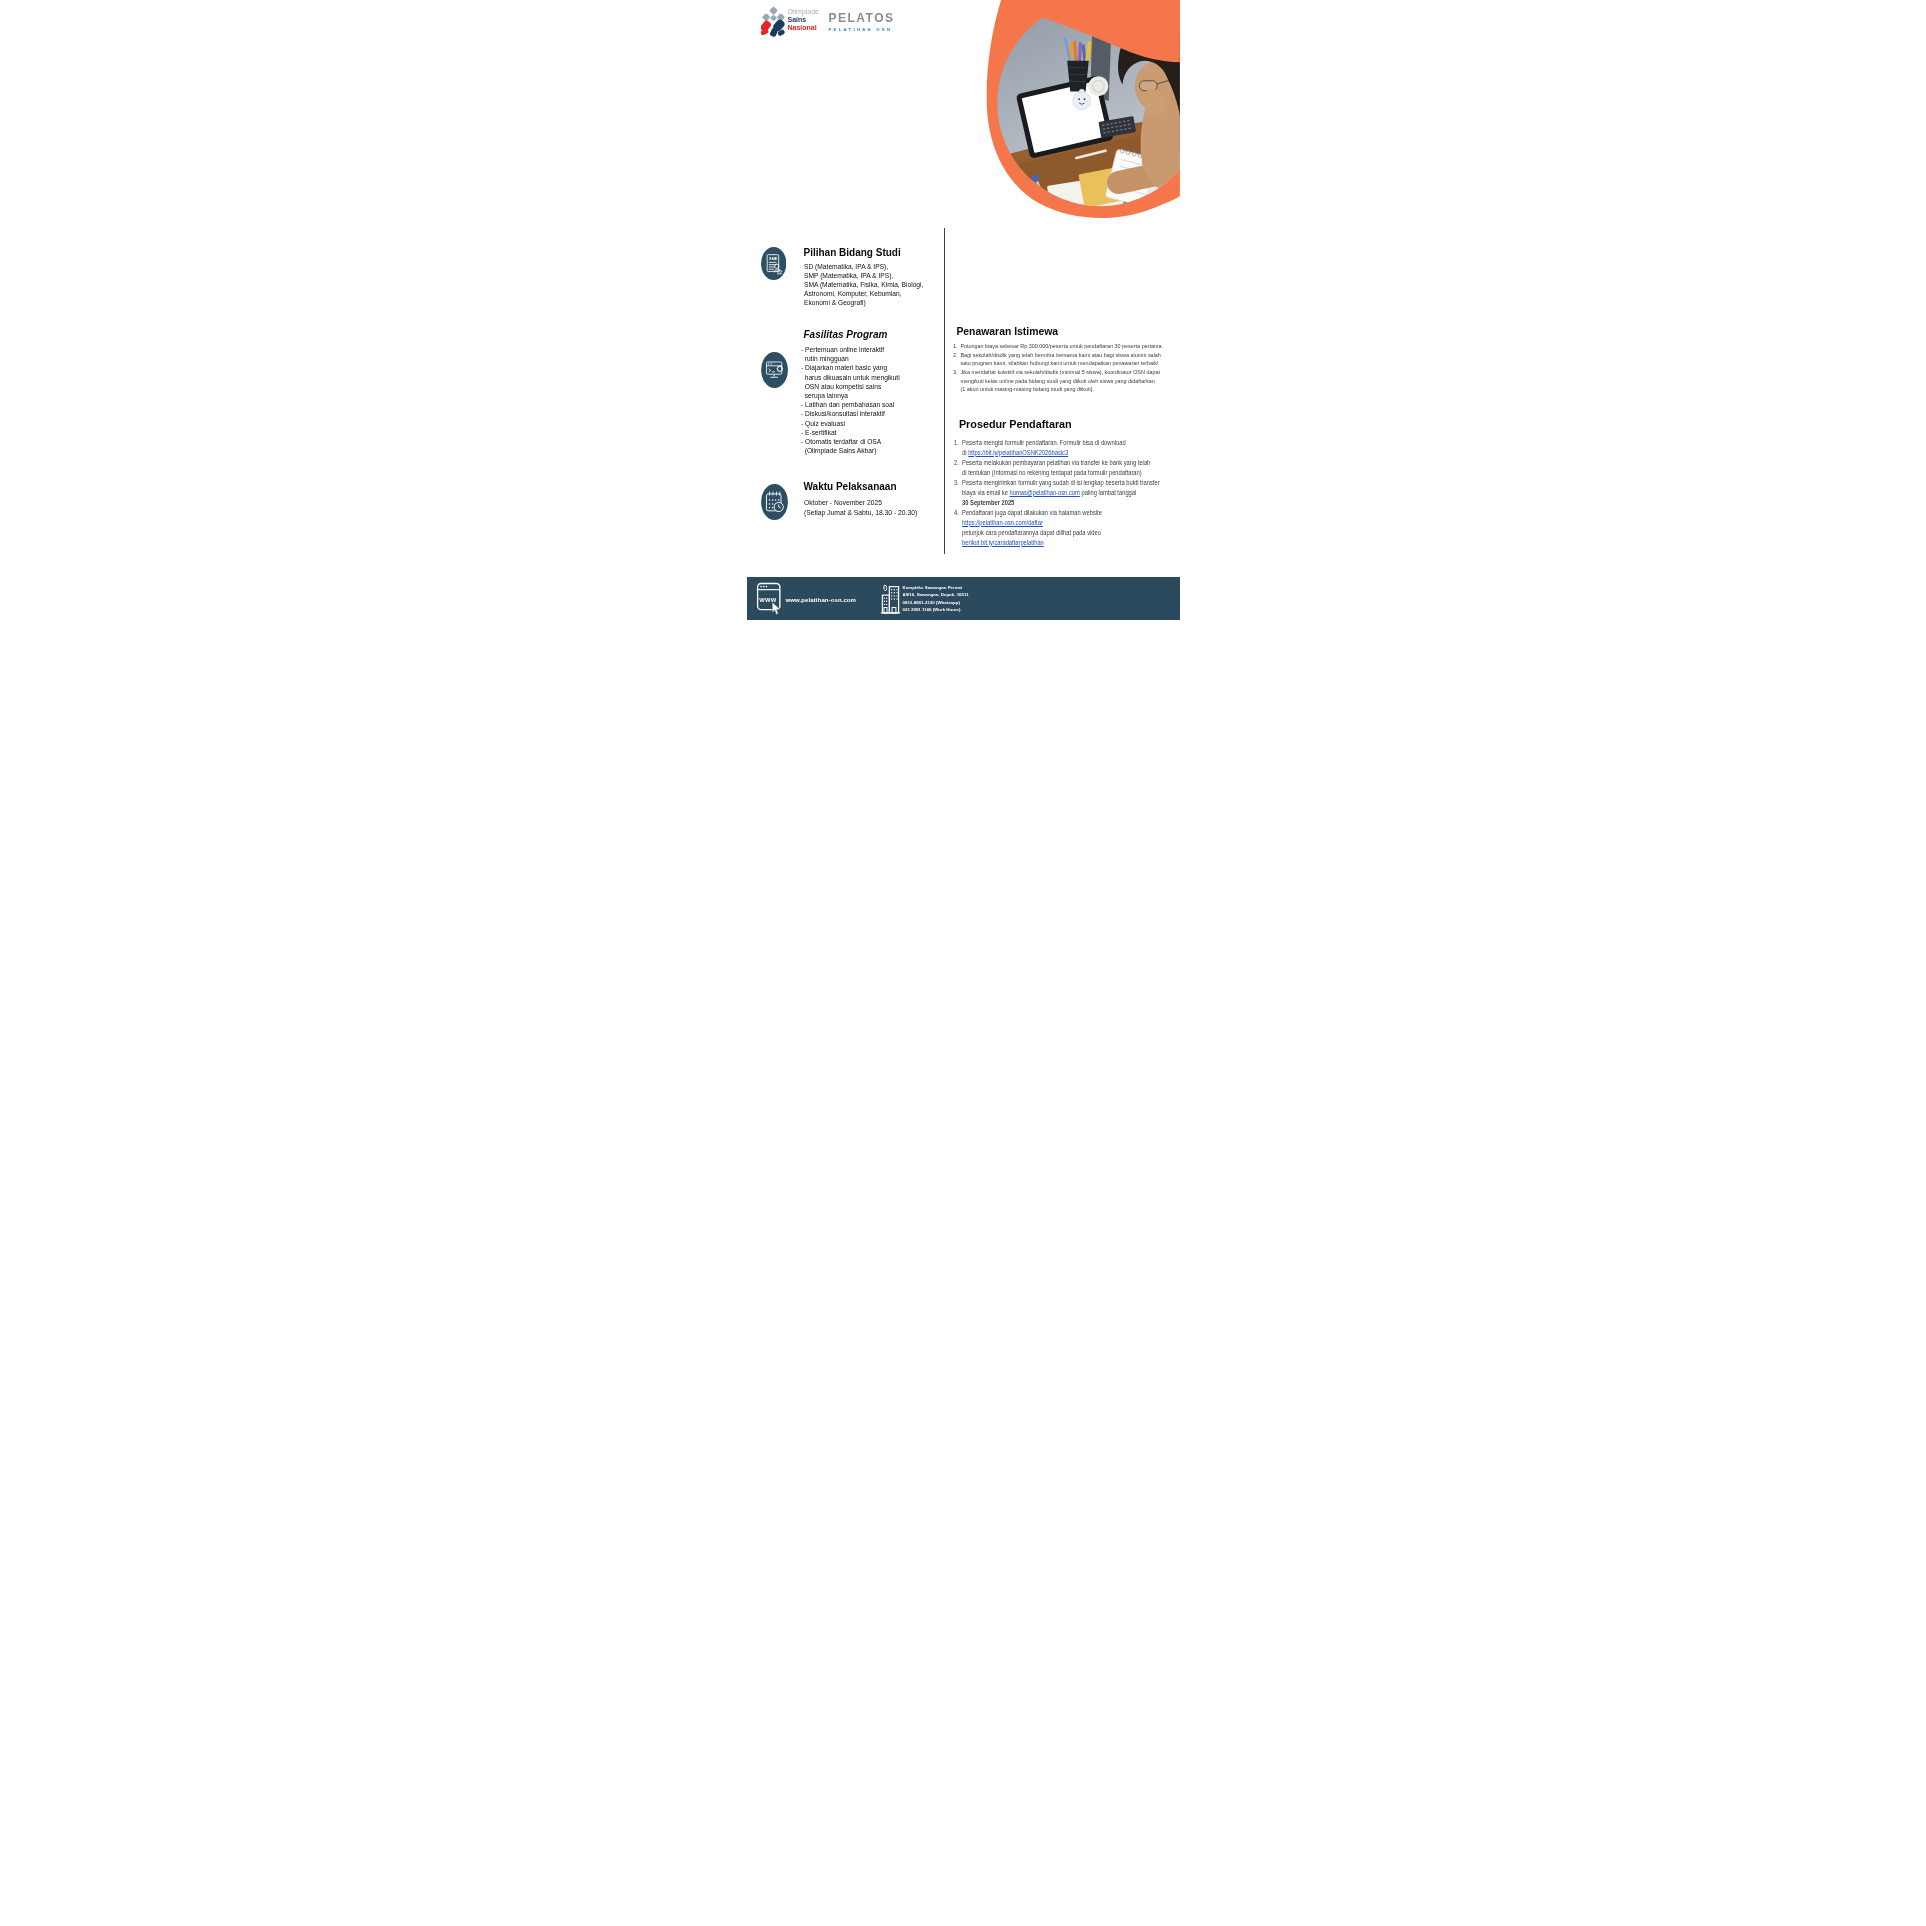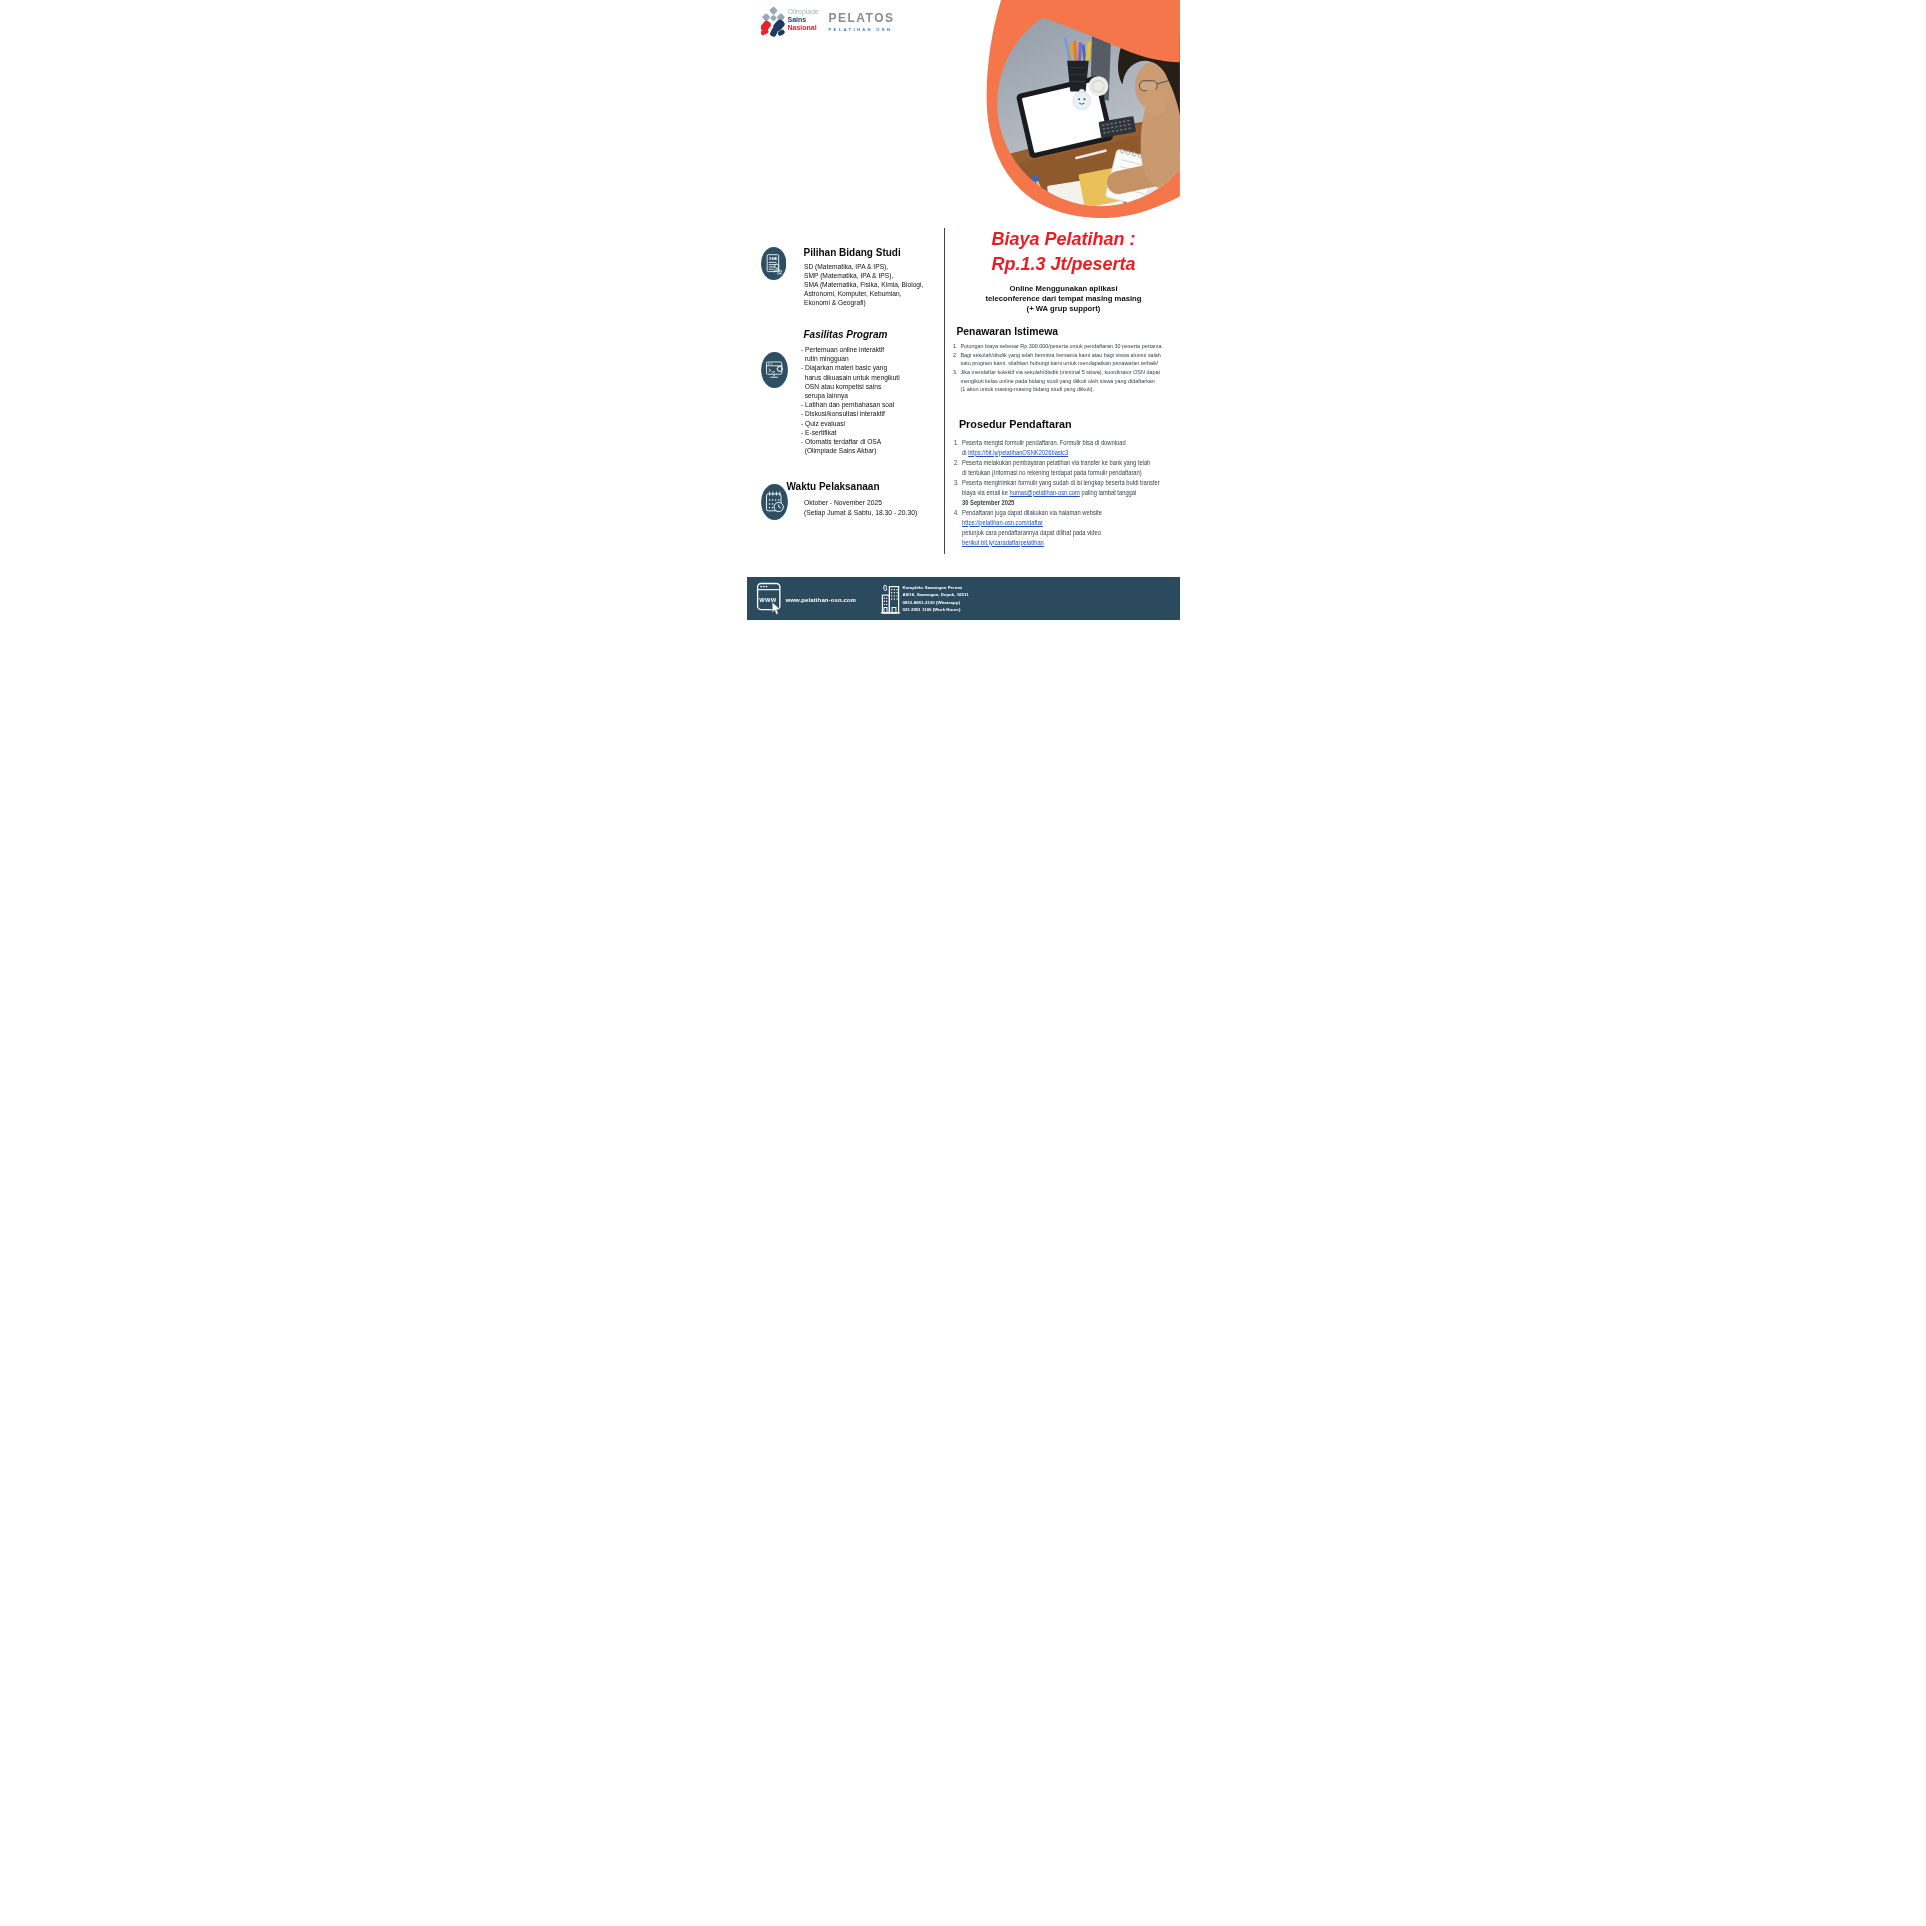--- a/index.html
+++ b/index.html
@@ -233,33 +233,26 @@
         <circle cx="46" cy="42" r="2"></circle>
       <circle cx="22" cy="52" r="2"></circle>
         <circle cx="30" cy="52" r="2"></circle>
         <circle cx="38" cy="52" r="2"></circle>
       <circle cx="22" cy="62" r="2"></circle>
         <circle cx="30" cy="62" r="2"></circle>
     </g>
     <circle cx="46" cy="60" r="12" fill="#2E4F63" stroke="#FFFFFF" stroke-width="2.4"></circle>
     <path d="M46,60 V53.5 M46,60 L51,62.5" stroke="#FFFFFF" stroke-width="2.4" fill="none"></path>
   </svg>
-  <div class="abs sec-head" style="left:40px;top:481px;">Waktu Pelaksanaan</div>
+  <div class="abs sec-head" style="left:57px;top:481px;">Waktu Pelaksanaan</div>
   <div class="abs sec-body waktu-body" style="left:57px;top:499px;">Oktober - November 2025
 (Setiap Jumat &amp; Sabtu, 18.30 - 20.30)</div>
 
   <div class="abs divider"></div>
 
-  <div class="abs pricing">
-    <div class="price-line">Biaya Pelatihan :</div>
-    <div class="price-line">Rp.1.3 Jt/peserta</div>
-    <div class="price-desc">Online Menggunakan aplikasi
-teleconference dari tempat masing masing
-(+ WA grup support)</div>
-  </div>
 
   <div class="abs penawaran">
     <div class="pen-head">Penawaran Istimewa</div>
     <div class="pen-list">
       <div class="pen-item">
         <span class="num">1.</span>
         <span class="txt">Potongan biaya sebesar Rp.300.000/peserta untuk pendaftaran 30 peserta pertama.</span>
       </div>
       <div class="pen-item">
         <span class="num">2.</span>

